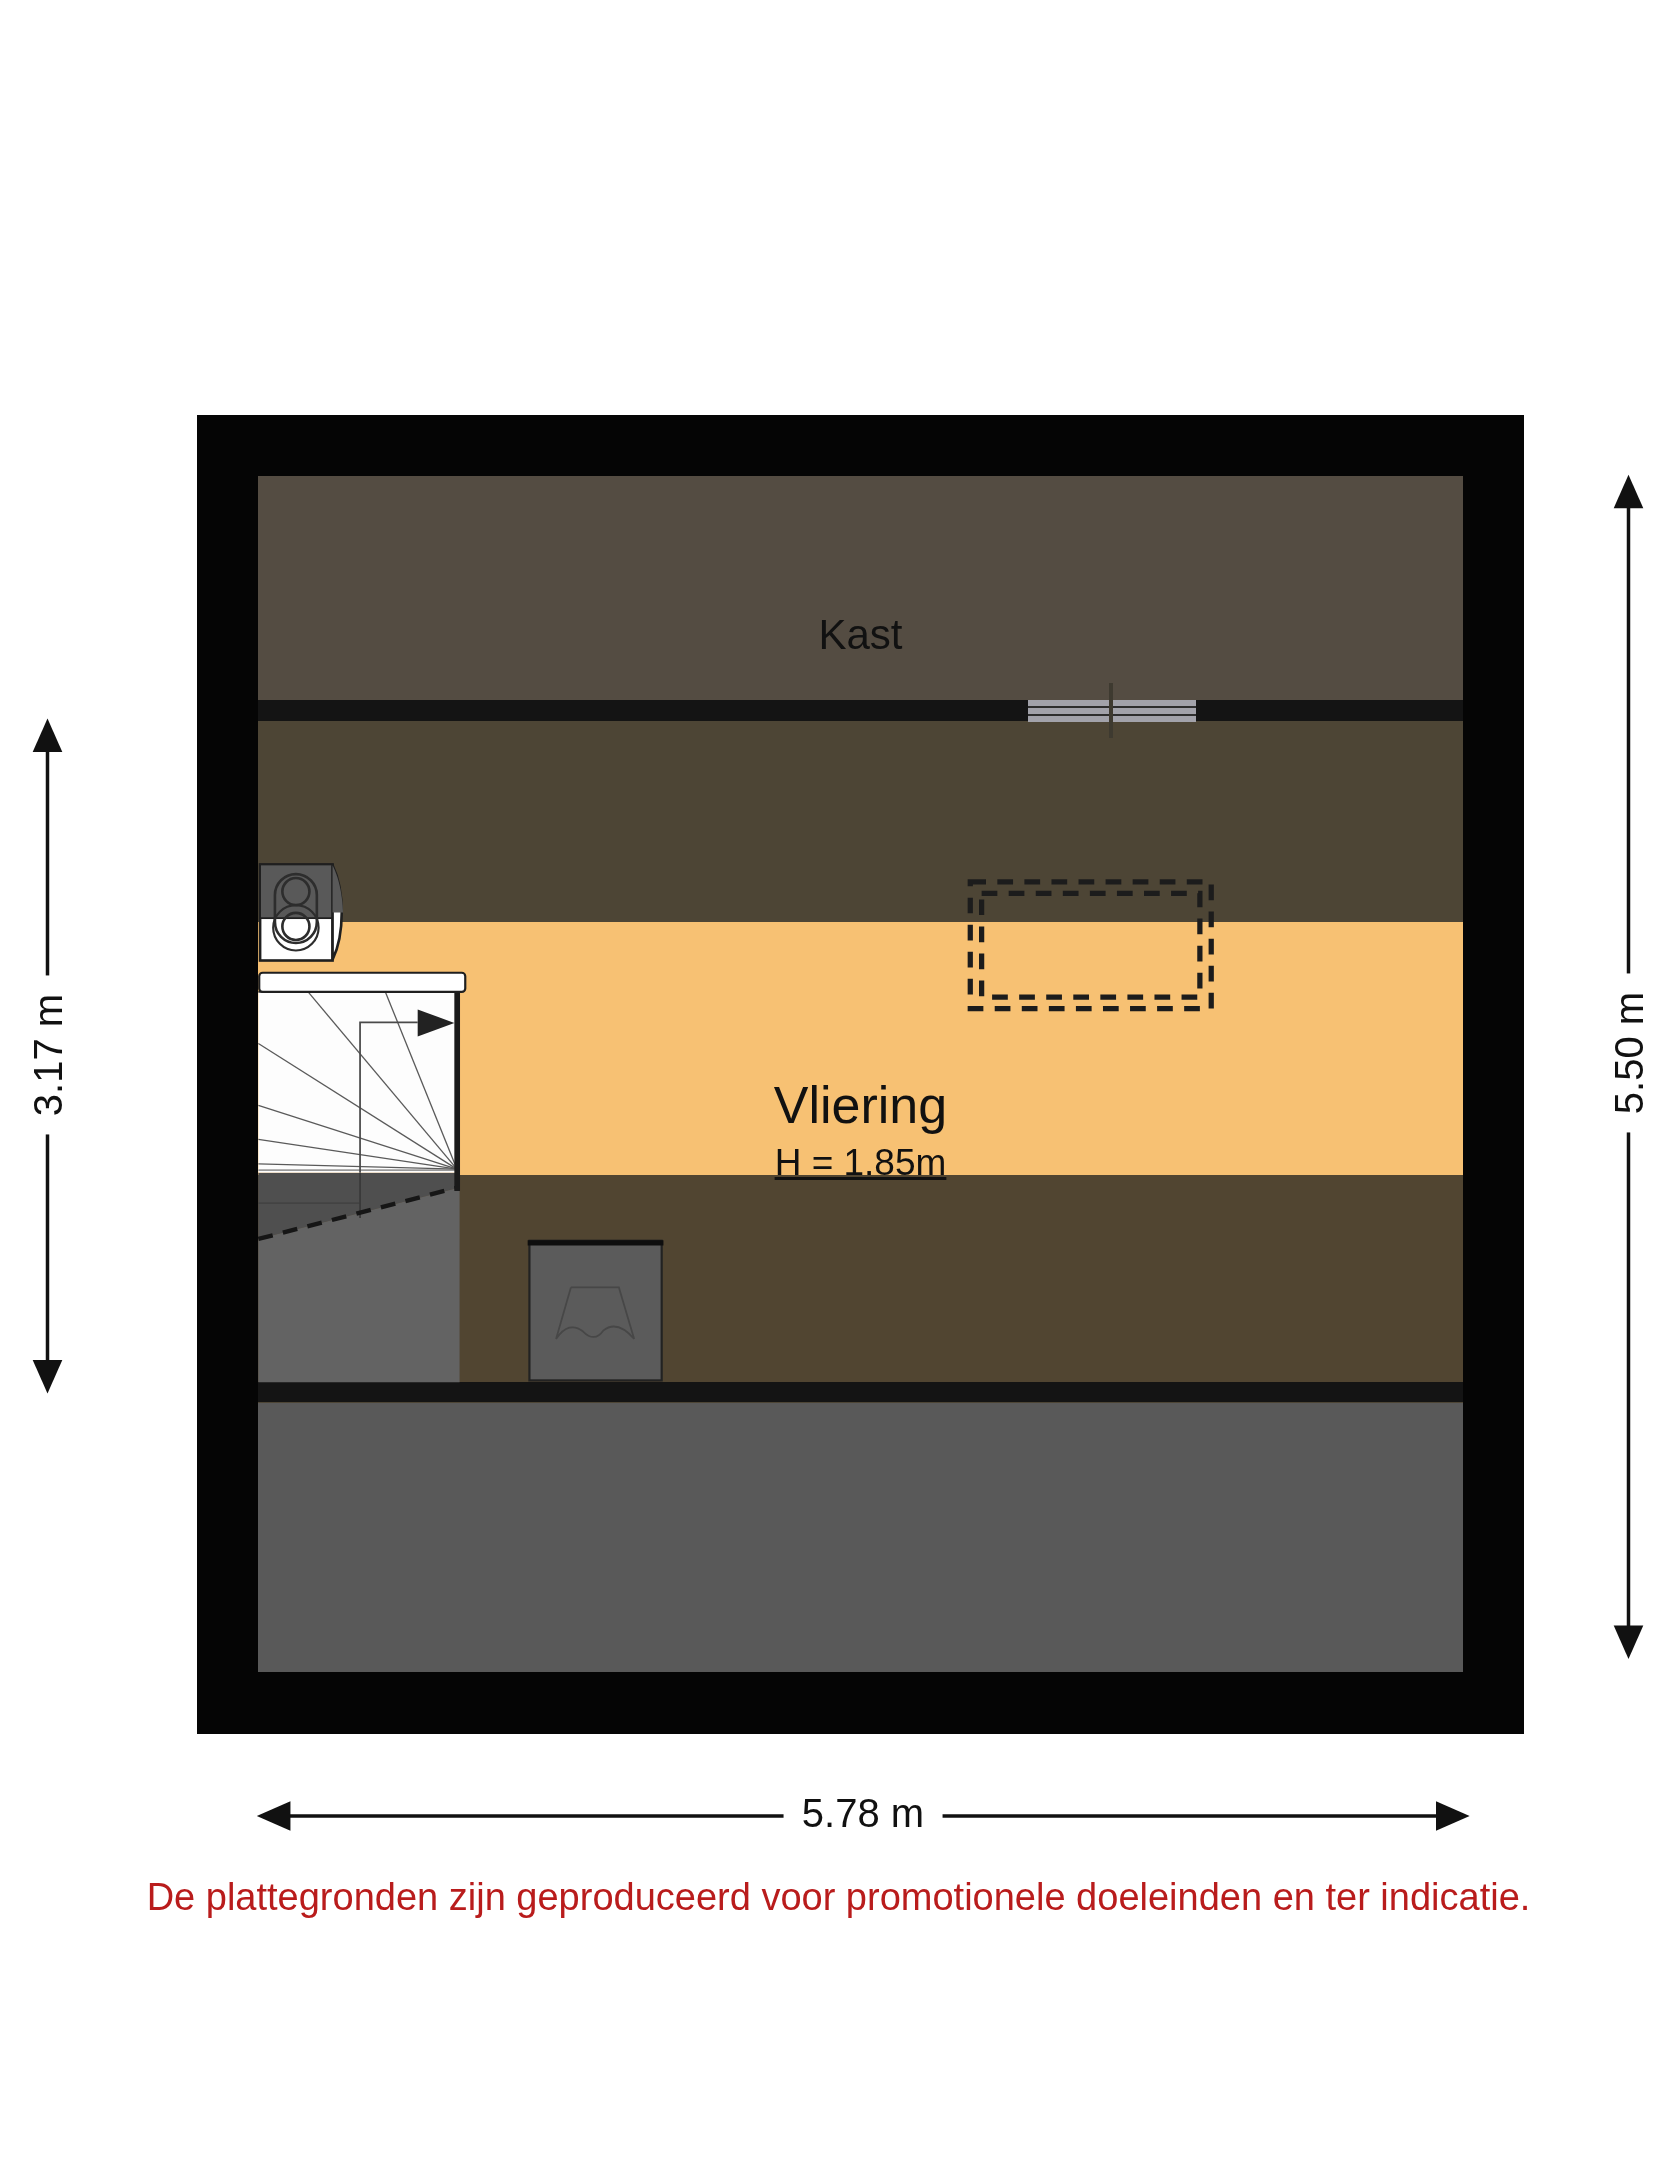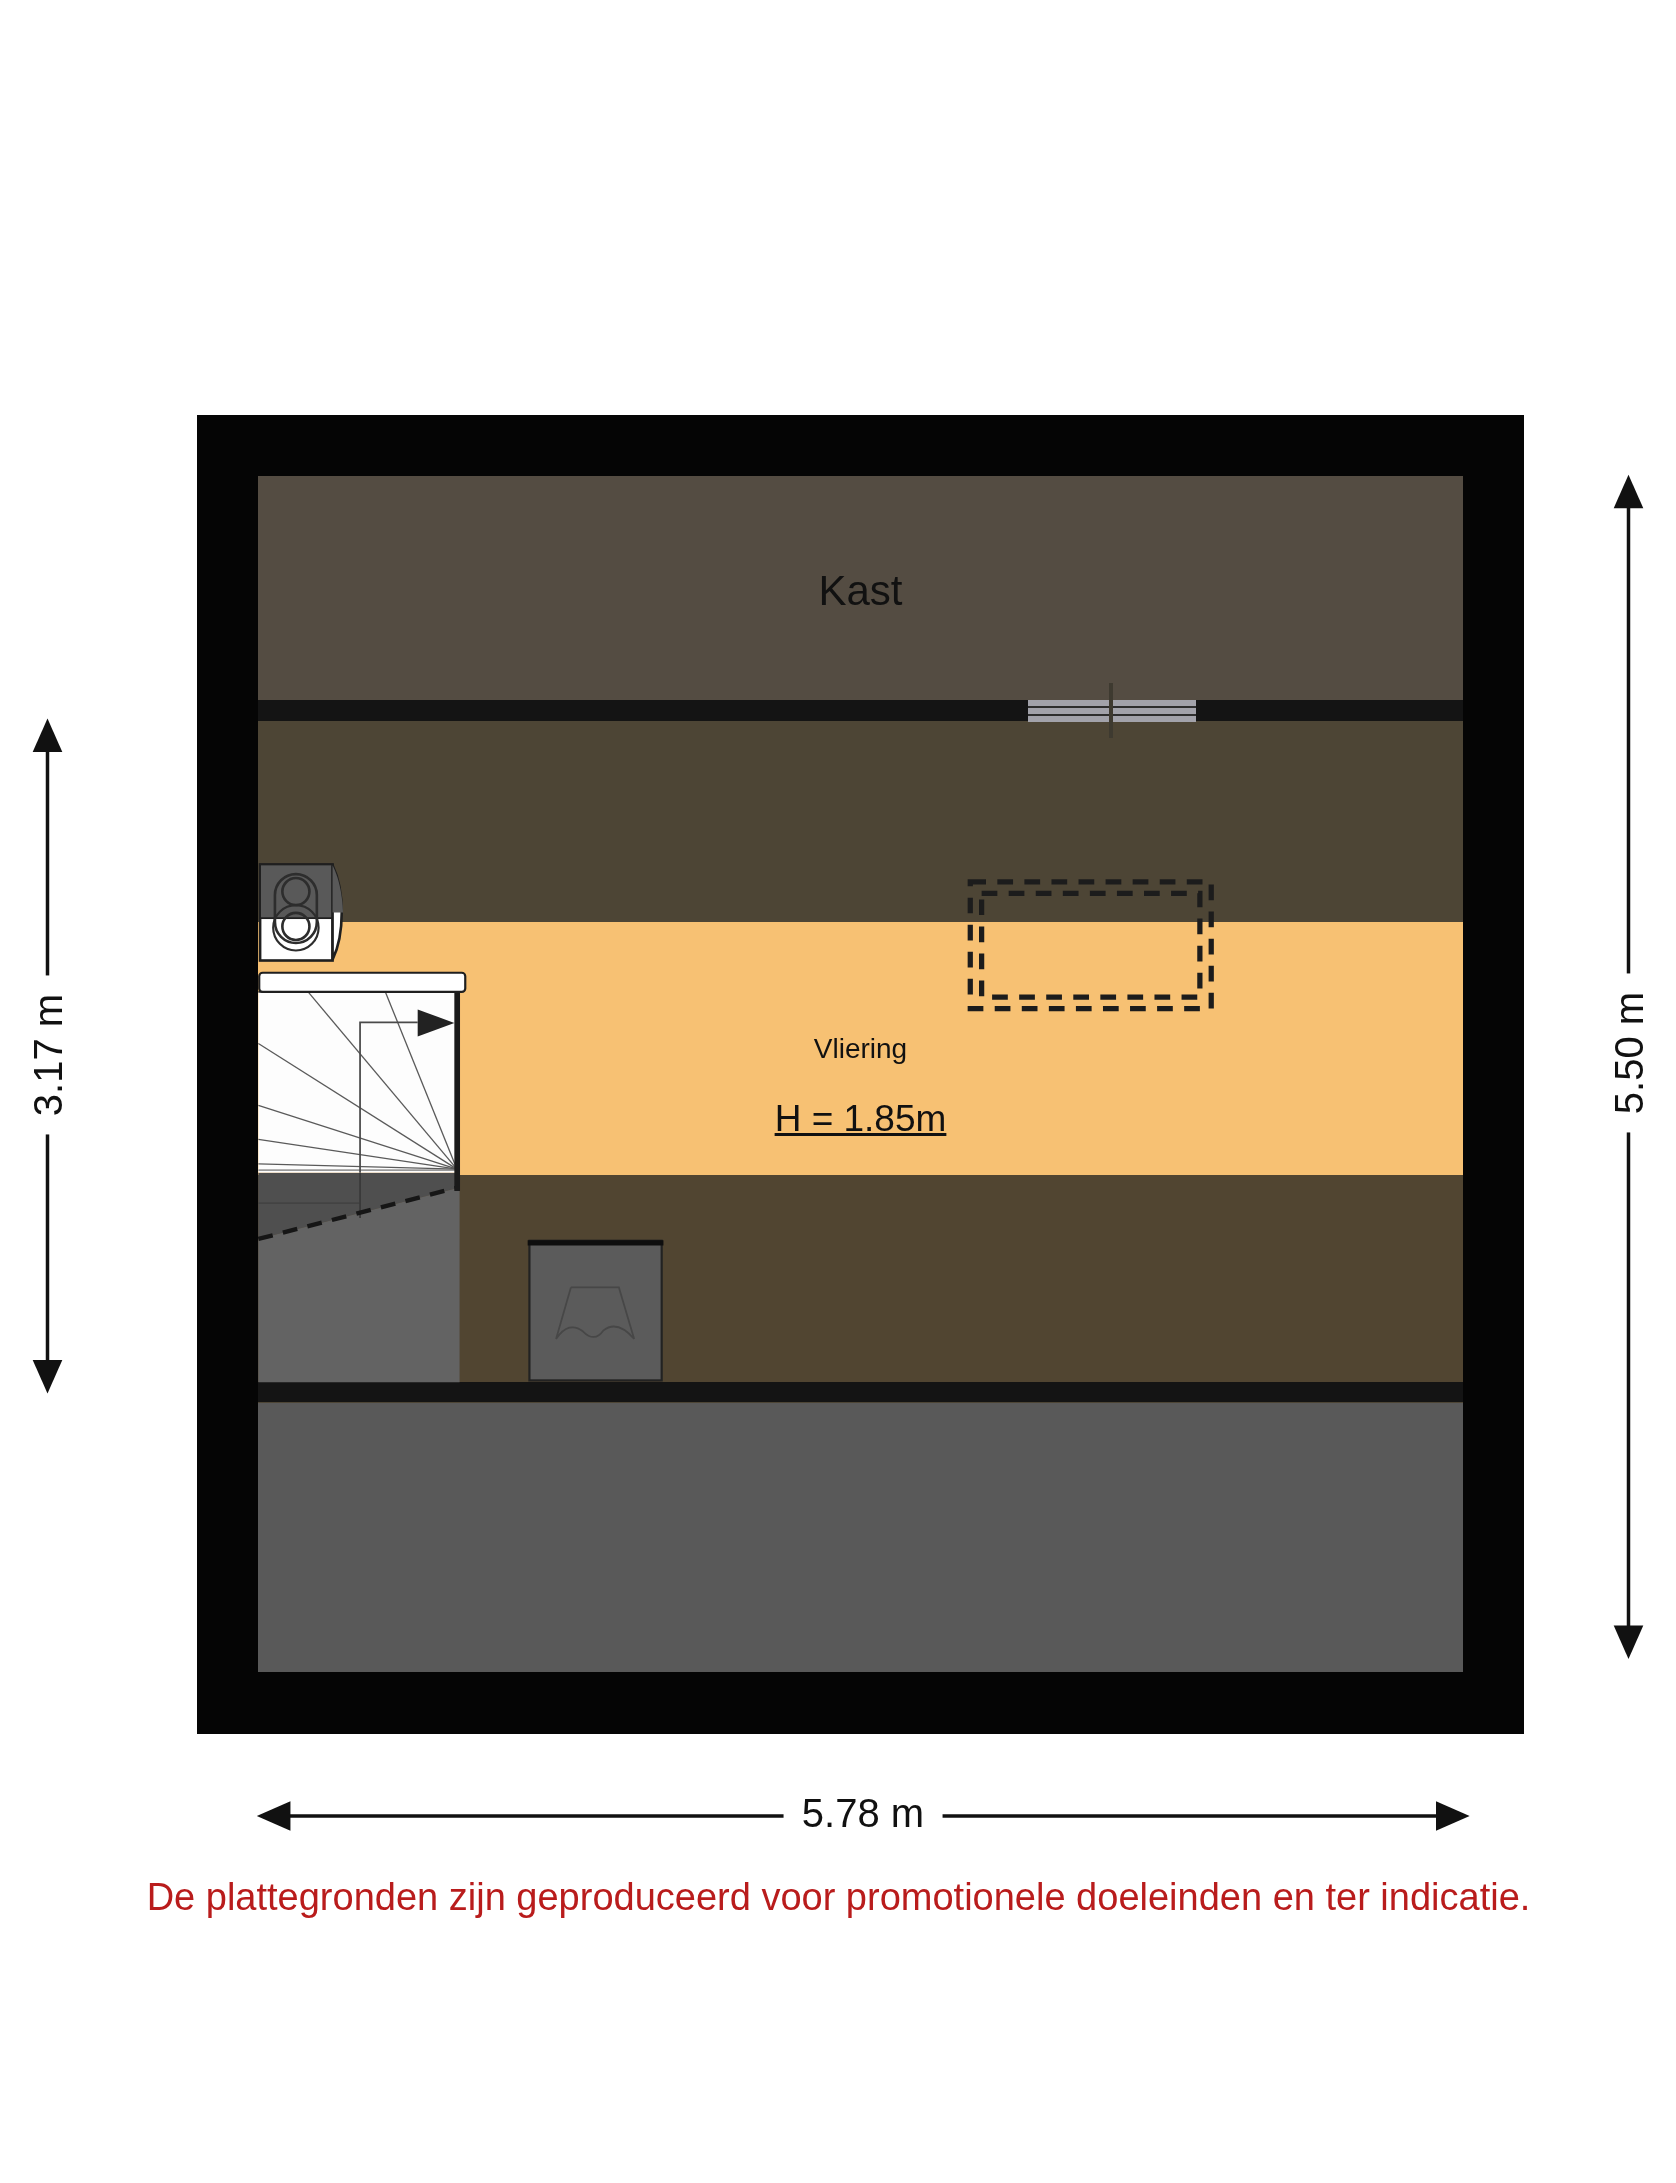--- a/index.html
+++ b/index.html
@@ -18,23 +18,23 @@
   .band-lower{top:699px;height:207px;background:#514531;}
   .band-wall2{top:906px;height:20px;background:#141414;}
   .band-floor{top:927px;height:270px;background:#595959;}
 
   
   .door-hatch{position:absolute;left:770px;top:224px;width:168px;height:22px;background:#a2a2aa;}
   .door-hatch .hl{position:absolute;left:0;width:100%;height:2.2px;background:#2e2e2e;}
   .door-line{position:absolute;left:851px;top:207px;width:3.5px;height:55px;background:#3e3a30;}
 
   
-  .room-label{position:absolute;left:0;width:100%;text-align:center;line-height:1;z-index:6;}
+  .room-label{position:absolute;left:0;width:100%;text-align:center;line-height:1;z-index:6;margin-top:44px;}
   .lbl-kast{top:94px;font-size:42px;}
-  .lbl-vliering{top:559px;font-size:28px;}
+  .lbl-vliering{top:559px;font-size:52px;}
   .lbl-hnote{top:624px;font-size:37px;text-decoration:underline;}
 
   svg.overlay{position:absolute;left:0;top:0;z-index:4;}
 
   
   .dim{position:absolute;}
   .dim .lab{position:absolute;background:#ffffff;font-size:40px;line-height:1;
             padding:2.6px 18.3px;white-space:nowrap;z-index:2;}
   .dim-left{left:16.6px;top:710px;width:61px;height:692px;}
   .dim-left .lab{left:31px;top:345px;transform:translate(-50%,-50%) rotate(-90deg);}

